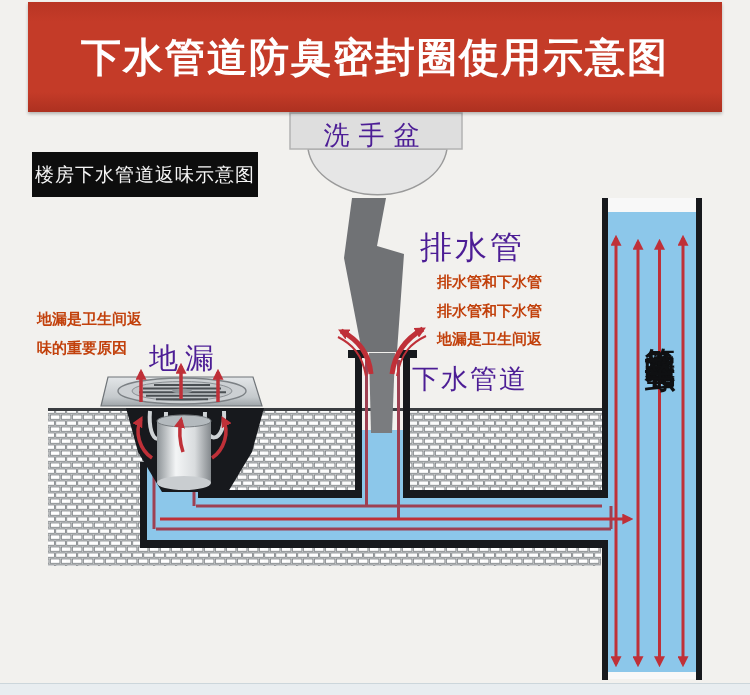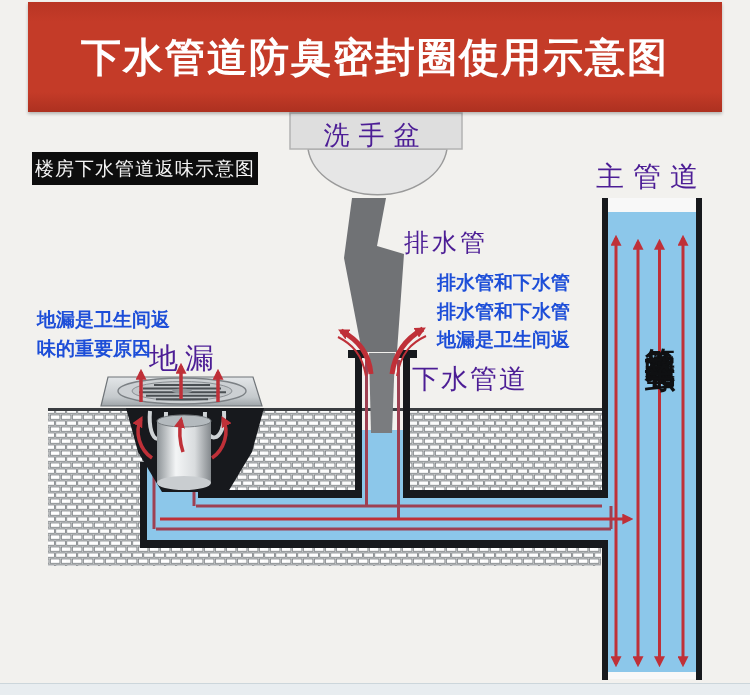--- a/index.html
+++ b/index.html
@@ -8,26 +8,26 @@
   .layer{position:absolute;left:0;top:0;}
   .txt{position:absolute;white-space:nowrap;color:#4c1d95;}
   .title-banner{
     position:absolute;left:28px;top:2px;width:694px;height:110px;
     background:linear-gradient(180deg,#b93524 0%,#c43b28 18%,#c43b28 82%,#ad3120 100%);
     display:flex;align-items:center;justify-content:center;
     box-shadow:0 2px 3px rgba(0,0,0,.25);
   }
   .title-banner span{color:#ffffff;font-size:40px;font-weight:700;letter-spacing:2px;}
   .badge{
-    position:absolute;left:32px;top:152px;width:226px;height:33px;background:#0d0d0d;
+    position:absolute;left:32px;top:152px;width:226px;height:45px;background:#0d0d0d;
     display:flex;align-items:center;justify-content:center;
   }
   .badge span{color:#f5f5f5;font-size:19px;letter-spacing:1px;}
   .serif{font-family:"DejaVu Serif","Liberation Serif",serif;}
-  .red-note{color:#1d4ed8;font-weight:700;font-size:19px;line-height:28.5px;}
+  .red-note{color:#c2410c;font-weight:700;font-size:15px;line-height:28.5px;}
   .vtext{
     position:absolute;left:641px;top:324px;
     writing-mode:vertical-rl;text-orientation:upright;
     font-size:30px;font-weight:700;color:#0f1012;letter-spacing:2px;line-height:38px;
   }
   .bottom-strip{
     position:absolute;left:0;top:683px;width:750px;height:12px;
     background:#e8edf0;border-top:1px solid #ccd6db;
   }
 </style>
@@ -162,25 +162,24 @@
   </svg>
 
   <div class="title-banner">
     <span>下水管道防臭密封圈使用示意图</span>
   </div>
 
   <div class="badge">
     <span>楼房下水管道返味示意图</span>
   </div>
 
-  <div class="txt serif" style="left:596px;top:158px;font-size:28px;letter-spacing:9px;">主管道</div>
 
   <div class="txt" style="left:290px;top:118px;width:172px;text-align:center;font-size:26px;letter-spacing:9px;">洗手盆</div>
 
-  <div class="txt" style="left:404px;top:226px;font-size:25px;letter-spacing:3px;">排水管</div>
+  <div class="txt" style="left:420px;top:226px;font-size:32px;letter-spacing:3px;">排水管</div>
 
   <div class="txt red-note" style="left:437px;top:268px;">
     <div>排水管和下水管</div>
     <div>排水管和下水管</div>
     <div>地漏是卫生间返</div>
   </div>
 
   <div class="txt" style="left:412px;top:361px;font-size:27px;letter-spacing:2px;">下水管道</div>
 
   <div class="txt red-note" style="left:37px;top:305px;">

